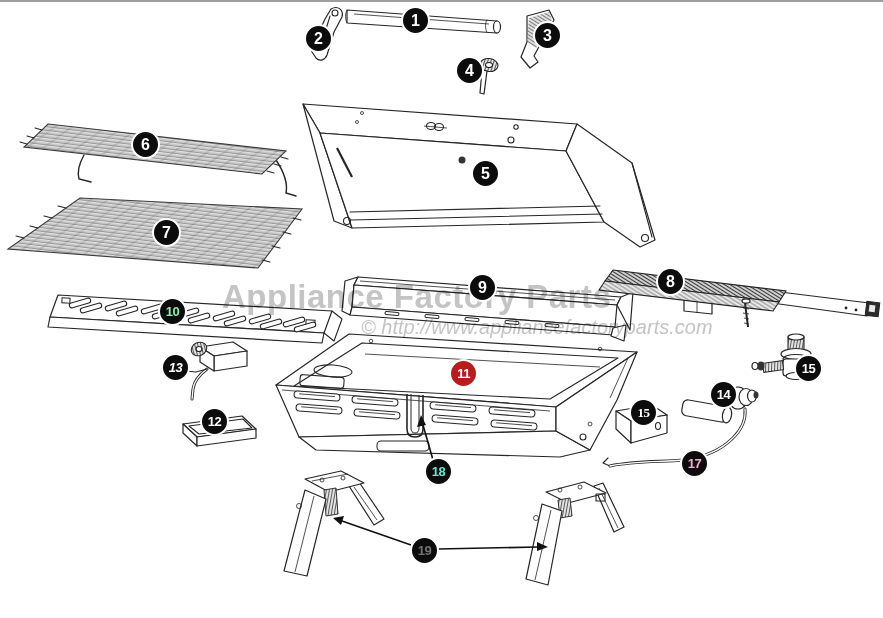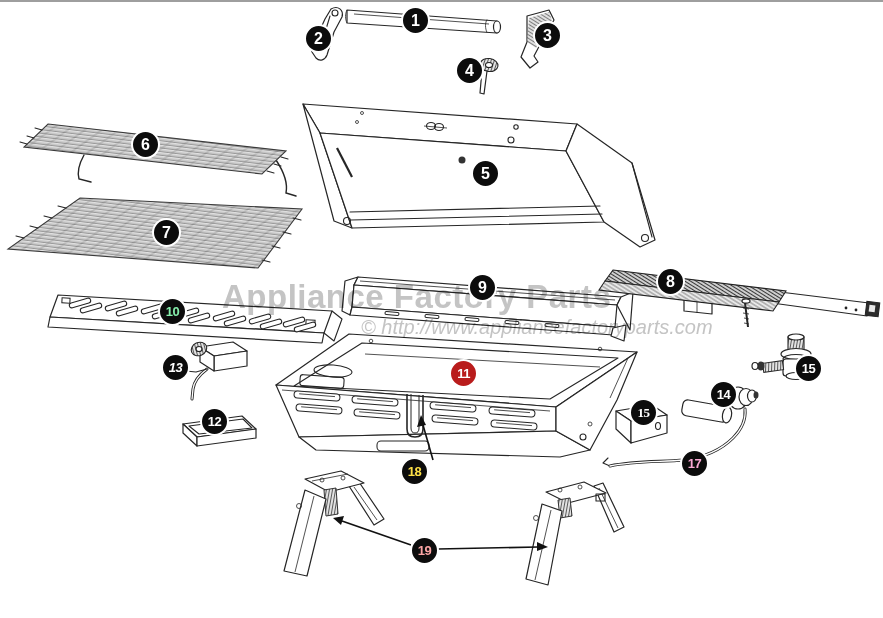--- a/index.html
+++ b/index.html
@@ -341,17 +341,17 @@
       <div class="callout" style="left: 656px; top: 267px; background: rgb(12, 12, 12); color: rgb(255, 255, 255);">8</div>
       <div class="callout" style="left: 468px; top: 273px; background: rgb(12, 12, 12); color: rgb(255, 255, 255);">9</div>
       <div class="callout two" style="left: 158px; top: 297px; background: rgb(12, 12, 12); color: #86efac;">10</div>
       <div class="callout two" style="left: 449px; top: 359px; background: #b91c1c; color: rgb(255, 255, 255);">11</div>
       <div class="callout two" style="left: 794px; top: 354px; background: rgb(12, 12, 12); color: rgb(255, 255, 255);">15</div>
       <div class="callout two" style="left: 161px; top: 353px; background: rgb(12, 12, 12); color: rgb(255, 255, 255); font-style: italic;">13</div>
       <div class="callout two" style="left: 709px; top: 380px; background: rgb(12, 12, 12); color: rgb(255, 255, 255);">14</div>
       <div class="callout two" style="left: 629px; top: 398px; background: rgb(12, 12, 12); color: rgb(255, 255, 255); font-family: Liberation Serif, serif;">15</div>
       <div class="callout two" style="left: 200px; top: 407px; background: rgb(12, 12, 12); color: rgb(255, 255, 255);">12</div>
       <div class="callout two" style="left: 680px; top: 449px; background: rgb(12, 12, 12); color: #f9a8d4;">17</div>
-      <div class="callout two" style="left: 400px; top: 457px; background: rgb(12, 12, 12); color: #fde047;">18</div>
-      <div class="callout two" style="left: 410px; top: 536px; background: rgb(12, 12, 12); color: #fca5a5;">19</div>
+      <div class="callout two" style="left: 424px; top: 457px; background: rgb(12, 12, 12); color: #5eead4;">18</div>
+      <div class="callout two" style="left: 410px; top: 536px; background: rgb(12, 12, 12); color: #737373;">19</div>
     </div>
 
 </div>
 
 </body></html>

